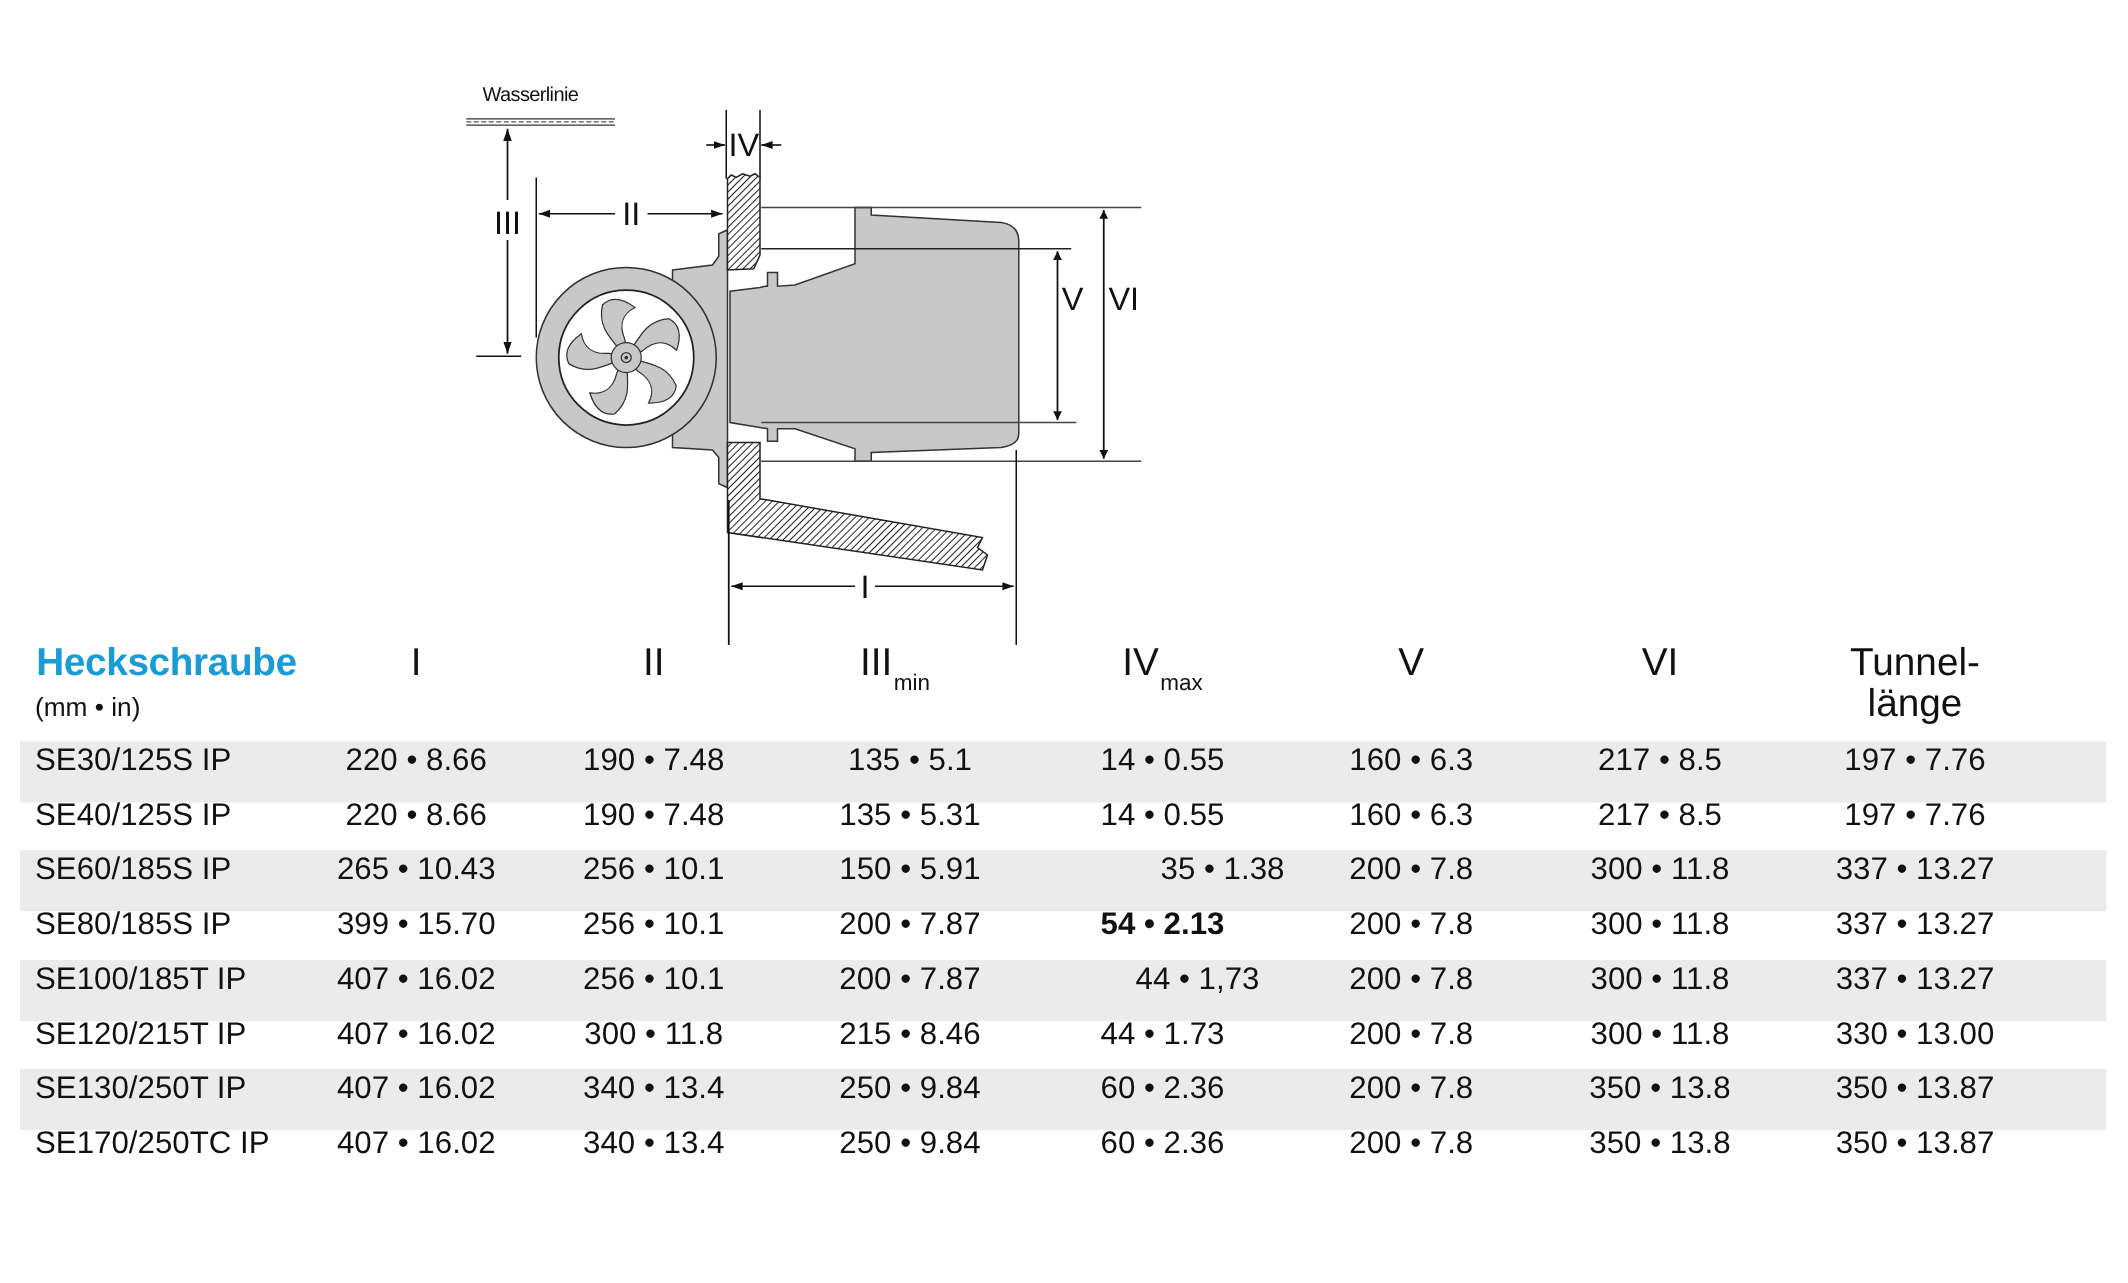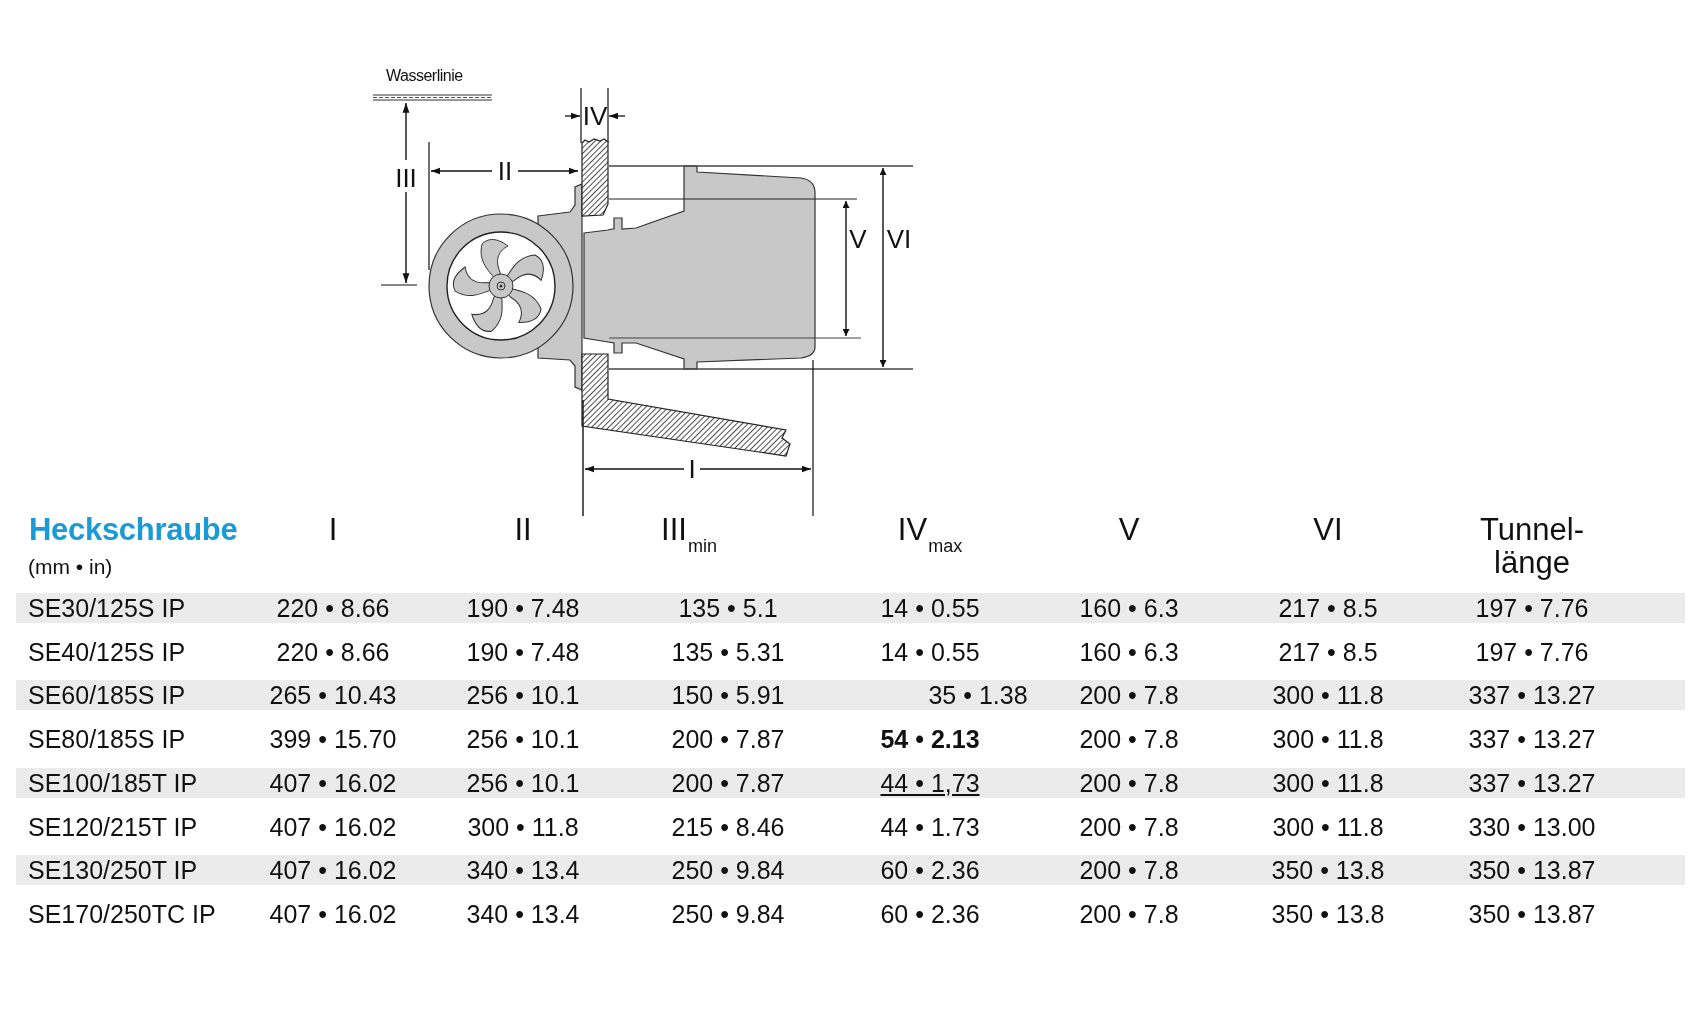--- a/index.html
+++ b/index.html
@@ -16,21 +16,21 @@
     position: absolute; left: 29px; top: 512px;
     font-size: 31px; font-weight: bold; color: #1a9ad6; letter-spacing: -0.3px;
   }
   .subtitle { position: absolute; left: 28px; top: 555px; font-size: 21px; color: #111; }
   .col-head {
     position: absolute; top: 513px; font-size: 31px; color: #111;
     transform: translateX(-50%); white-space: nowrap; text-align: center; line-height: 33px;
   }
   .col-head sub { font-size: 18px; vertical-align: -12px; margin-left: 1px; }
   .row {
-    position: absolute; left: 16px; width: 1669px; height: 30px;
+    position: absolute; left: 16px; width: 1669px; height: 49px;
   }
   .row.shaded { background: #ebebeb; }
   .cell {
     position: absolute; top: 0; line-height: 31px; font-size: 25px; color: #111;
     white-space: nowrap;
   }
   .cell.name { left: 12px; }
   .cell.val { transform: translateX(-50%); }
 </style>
 </head>
@@ -138,21 +138,21 @@
 <div id="spec-table">
   <div class="title">Heckschraube</div>
   <div class="subtitle">(mm • in)</div>
 
   <div class="col-head" style="left:333px">
     <span>I</span>
   </div>
   <div class="col-head" style="left:523px">
     <span>II</span>
   </div>
-  <div class="col-head" style="left:689px">
+  <div class="col-head" style="left:716px">
     <span>III</span><sub>min</sub>
   </div>
   <div class="col-head" style="left:930px">
     <span>IV</span><sub>max</sub>
   </div>
   <div class="col-head" style="left:1129px">
     <span>V</span>
   </div>
   <div class="col-head" style="left:1328px">
     <span>VI</span>
@@ -201,21 +201,21 @@
         <div class="cell val" style="left: 914px; font-weight: bold;">54 • 2.13</div>
         <div class="cell val" style="left: 1113px;">200 • 7.8</div>
         <div class="cell val" style="left: 1312px;">300 • 11.8</div>
         <div class="cell val" style="left: 1516px;">337 • 13.27</div>
       </div>
       <div class="row shaded" style="top: 767.8px;">
         <div class="cell name">SE100/185T IP</div>
         <div class="cell val" style="left: 317px;">407 • 16.02</div>
         <div class="cell val" style="left: 507px;">256 • 10.1</div>
         <div class="cell val" style="left: 712px;">200 • 7.87</div>
-        <div class="cell val" style="left: 914px; text-decoration: underline;">44 • 1,73</div>
+        <div class="cell val" style="left: 942px;">44 • 1,73</div>
         <div class="cell val" style="left: 1113px;">200 • 7.8</div>
         <div class="cell val" style="left: 1312px;">300 • 11.8</div>
         <div class="cell val" style="left: 1516px;">337 • 13.27</div>
       </div>
       <div class="row" style="top: 811.5px;">
         <div class="cell name">SE120/215T IP</div>
         <div class="cell val" style="left: 317px;">407 • 16.02</div>
         <div class="cell val" style="left: 507px;">300 • 11.8</div>
         <div class="cell val" style="left: 712px;">215 • 8.46</div>
         <div class="cell val" style="left: 914px;">44 • 1.73</div>

